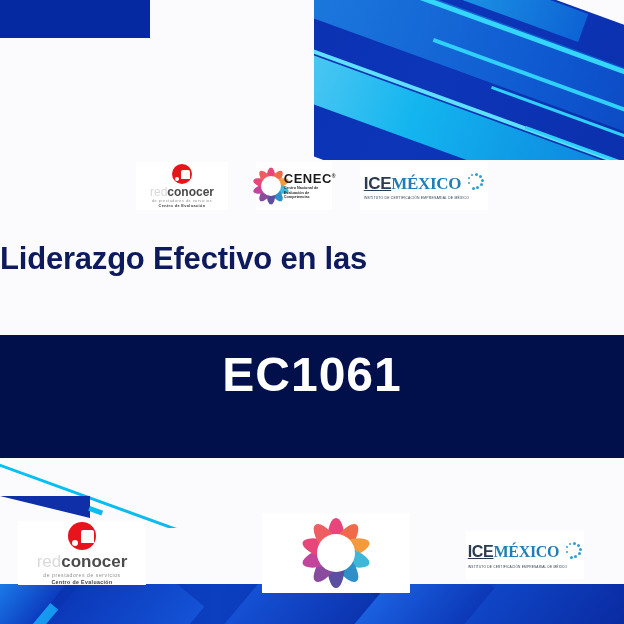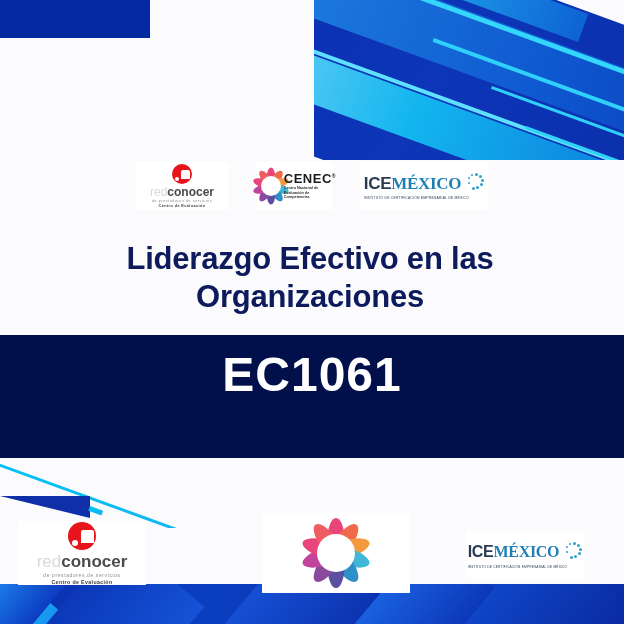--- a/index.html
+++ b/index.html
@@ -132,37 +132,37 @@
   .cn-text { display: flex; flex-direction: column; z-index: 6; }
   .cn-word { font-weight: 700; color: #1a1a1a; line-height: 1; letter-spacing: .5px; }
   .cn-reg { vertical-align: super; }
   .cn-sub { color: #2b2b2b; font-weight: 700; line-height: 1.15; }
   .cn-auth { color: #5a5a5a; line-height: 1.15; }
 
   
   .im { display: flex; flex-direction: column; }
   .im-row { display: flex; align-items: center; }
   .im-word { font-weight: 700; line-height: 1; letter-spacing: -.3px; }
-  .im-ice { color: #2a3b52; }
+  .im-ice { color: #2a3b52; text-decoration: underline; }
   .im-mex { color: #1f7fb5; font-family: Liberation Serif, serif; }
   .im-sub { color: #2a3b52; letter-spacing: .2px; white-space: nowrap; }
   .im-swirl { position: relative; }
   .im-swirl i {
     position: absolute;
     border-radius: 50%;
     background: #2f9fd0;
     display: block;
   }
 
   
   .course-title {
     position: absolute;
     left: 0; top: 240px;
     width: 620px;
-    text-align: center;
+    text-align: left;
     color: #0d1a5c;
     font-weight: 700;
     font-size: 31px;
     line-height: 1.22;
     letter-spacing: -.2px;
   }
   .ec-code {
     position: absolute;
     left: 0; top: 351px;
     width: 624px;
@@ -275,21 +275,20 @@
           </div>
         </div>
         <div class="im-sub" style="font-size:3.4px; margin-top:2px;">INSTITUTO DE CERTIFICACIÓN EMPRESARIAL DE MÉXICO</div>
       </div>
     </div>
 
   </div>
 
   <div class="course-title">
     <div>Liderazgo Efectivo en las</div>
-    <div>Organizaciones</div>
   </div>
 
   <div class="ec-code">EC1061</div>
 
   <div class="logo-row-bottom">
 
     <div class="lb" style="left:18px; top:8px; width:128px; height:64px;">
       <div class="rc">
         <div class="rc-mark" style="width:28px;height:28px;margin-bottom:3px;">
           <div class="rc-sq" style="right:2px; top:8px; width:13px; height:13px;"></div>

